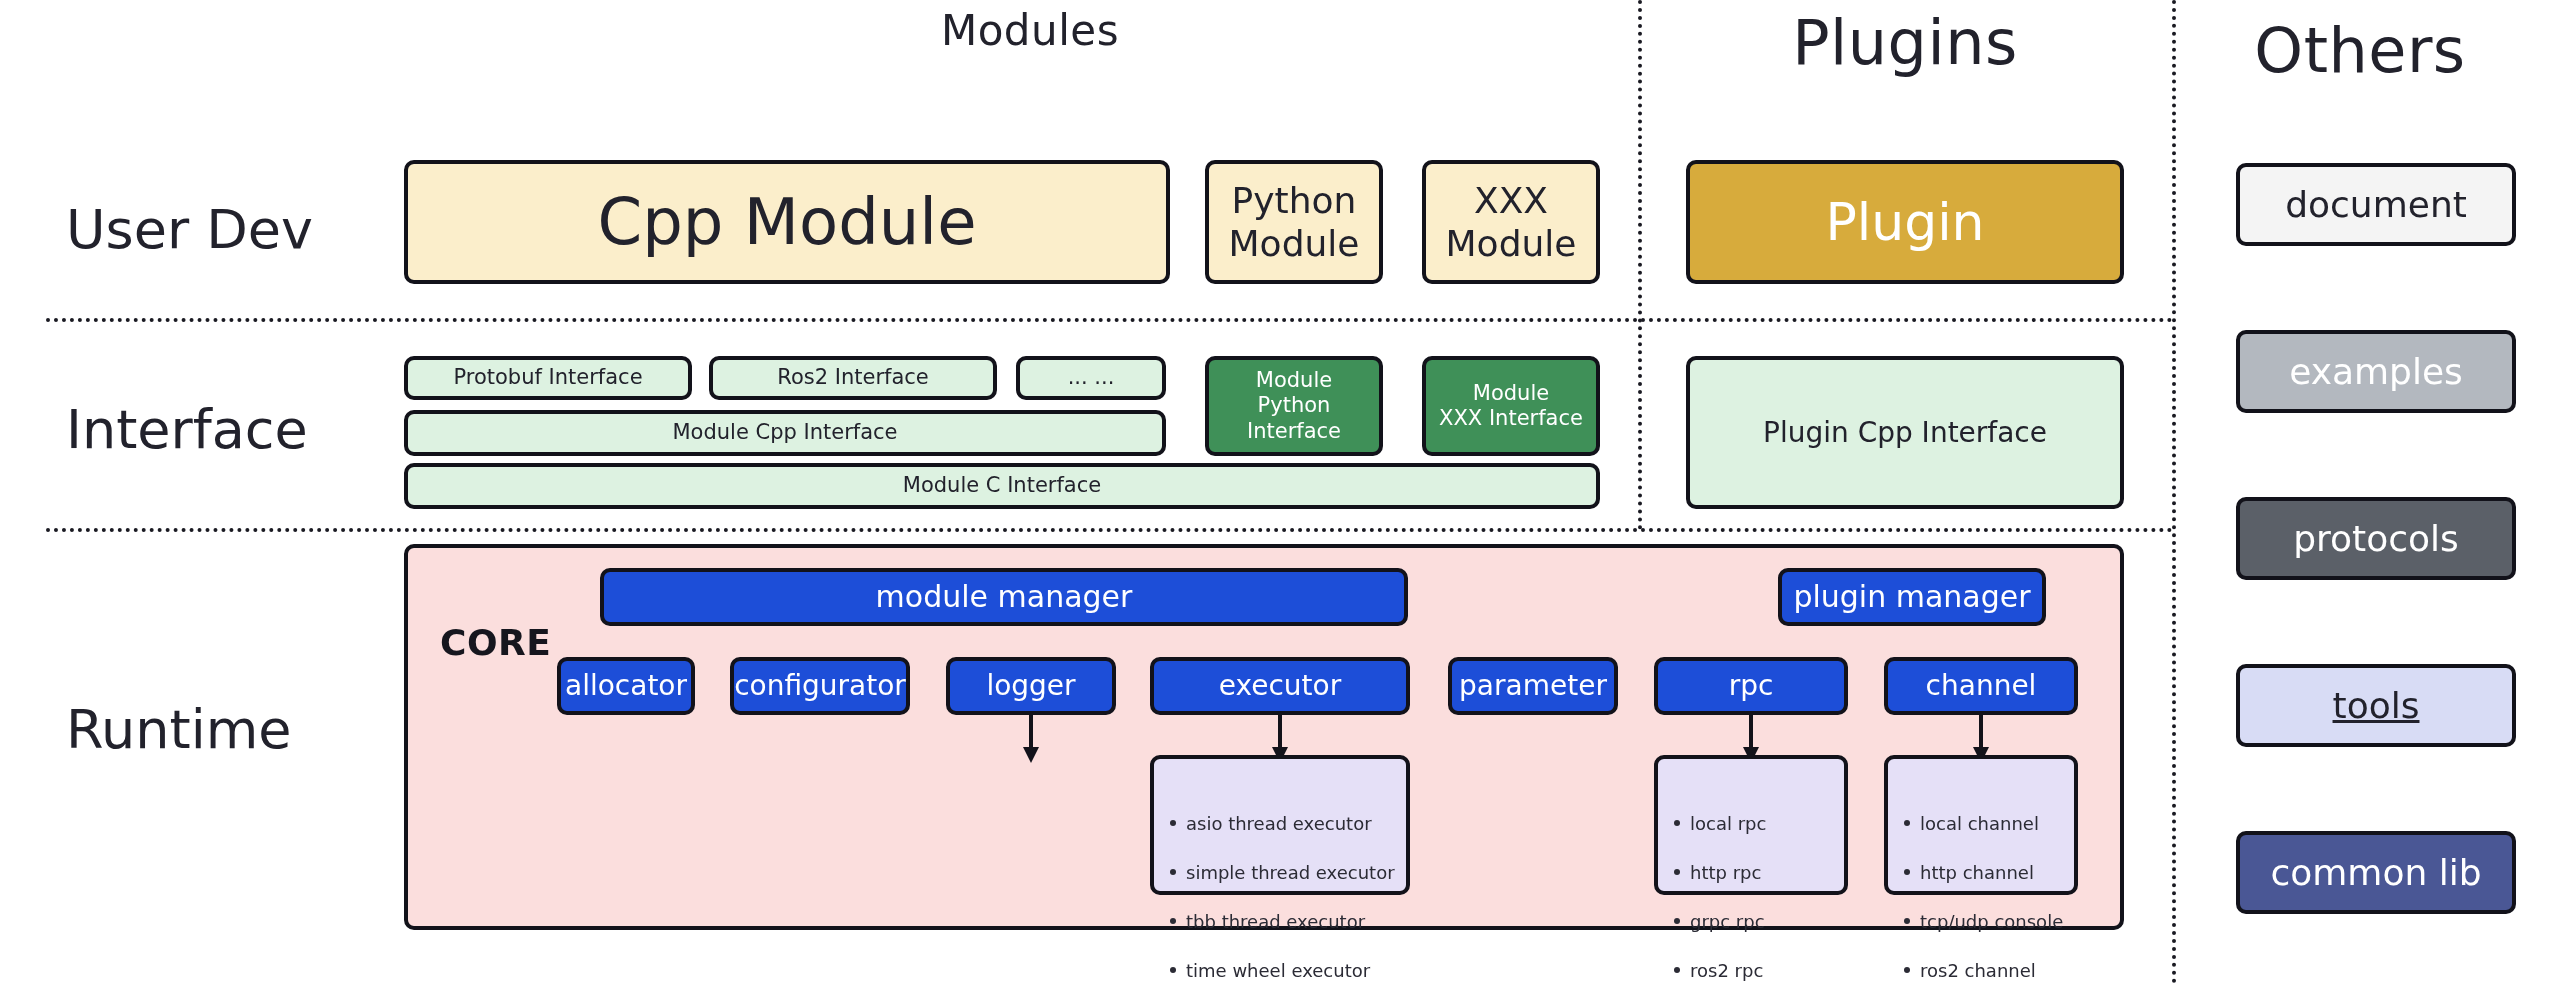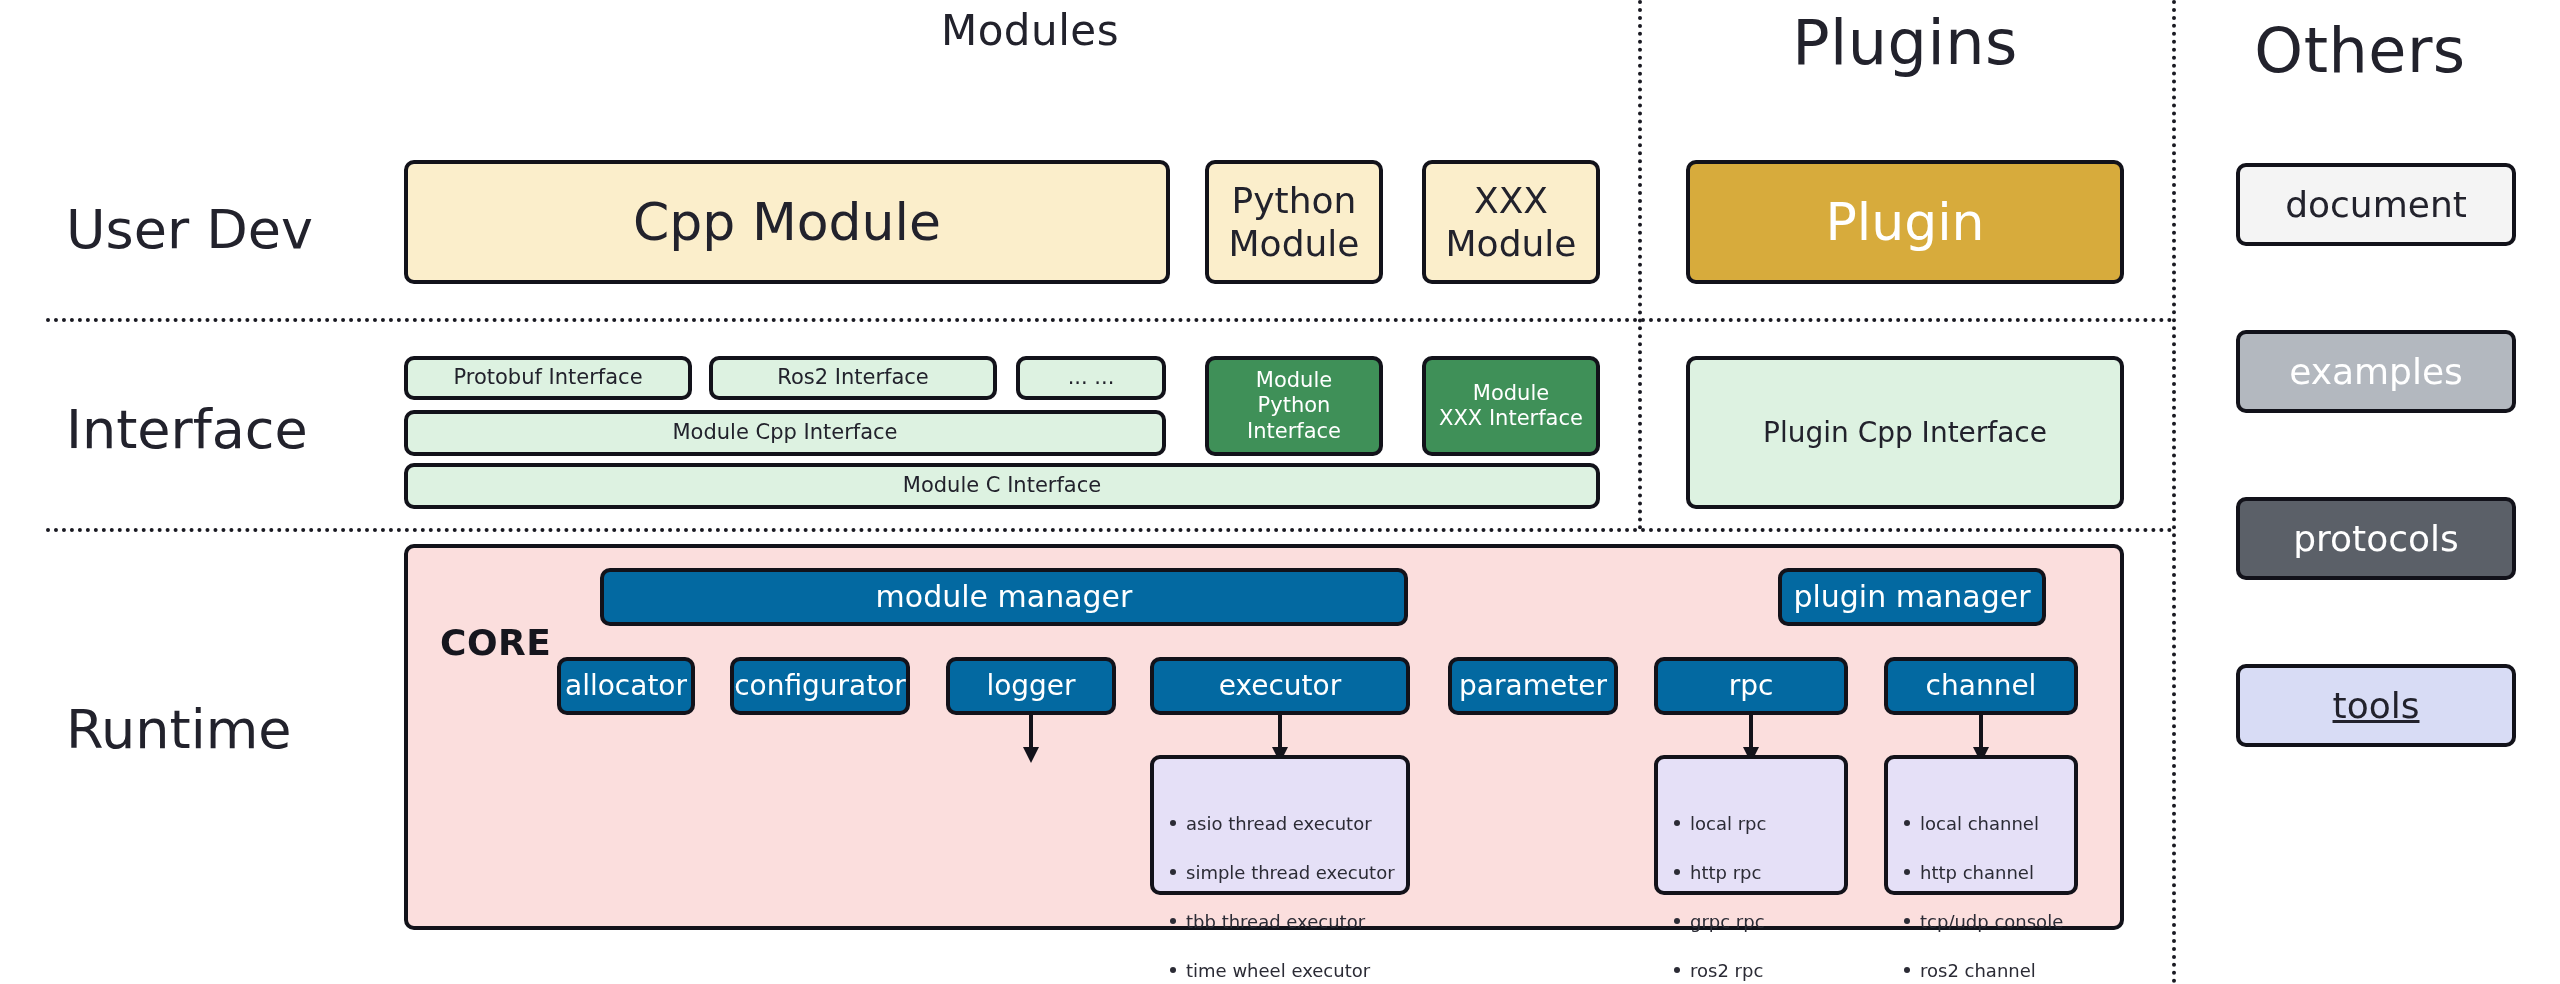--- a/index.html
+++ b/index.html
@@ -52,21 +52,21 @@
     text-align: center;
     line-height: 1.2;
     color: #22222c;
     white-space: pre-line;
   }
 
   .box.yellow   { background: #fbeecb; }
   .box.gold     { background: #d7ab3c; color: #ffffff; }
   .box.greenlt  { background: #ddf2e1; color: #22222c; }
   .box.greendk  { background: #3f9058; color: #ffffff; }
-  .box.red      { background: #0369a1; color: #ffffff; }
+  .box.red      { background: #1d4ed8; color: #ffffff; }
   .box.pinkbg   { background: #fbdedd; display: block; }
   .box.lav      { background: #e5e0f7; color: #2b2b35; display: block; }
 
   .box.gray-lt  { background: #f4f4f4; color: #22222c; }
   .box.gray-md  { background: #b3b8bf; color: #ffffff; }
   .box.gray-dk  { background: #5b6068; color: #ffffff; }
   .box.periwin  { background: #d8dcf5; color: #22222c; }
   .box.navy     { background: #4a5795; color: #ffffff; }
 
   
@@ -116,21 +116,21 @@
   <div class="vsep" style="left:2172px; top:0px; height:984px;"></div>
 
   <div class="col-title" style="left:830px; top:6px; width:400px; font-size:42px;">Modules</div>
   <div class="col-title" style="left:1705px; top:6px; width:400px; font-size:62px;">Plugins</div>
   <div class="col-title" style="left:2190px; top:14px; width:340px; font-size:62px;">Others</div>
 
   <div class="row-label" style="left:66px; top:198px; font-size:54px;">User Dev</div>
   <div class="row-label" style="left:66px; top:398px; font-size:54px;">Interface</div>
   <div class="row-label" style="left:66px; top:698px; font-size:54px;">Runtime</div>
 
-  <div class="box yellow" style="left:404px; top:160px; width:766px; height:124px; font-size:52px;">Cpp Module</div>
+  <div class="box yellow" style="left:404px; top:160px; width:766px; height:124px; font-size:64px;">Cpp Module</div>
   <div class="box yellow" style="left:1205px; top:160px; width:178px; height:124px; font-size:36px;">Python
 Module</div>
   <div class="box yellow" style="left:1422px; top:160px; width:178px; height:124px; font-size:36px;">XXX
 Module</div>
   <div class="box gold" style="left:1686px; top:160px; width:438px; height:124px; font-size:52px;">Plugin</div>
 
   <div class="box greenlt" style="left:404px; top:356px; width:288px; height:44px; font-size:21px;">Protobuf Interface</div>
   <div class="box greenlt" style="left:709px; top:356px; width:288px; height:44px; font-size:21px;">Ros2 Interface</div>
   <div class="box greenlt" style="left:1016px; top:356px; width:150px; height:44px; font-size:21px;">... ...</div>
 
@@ -205,14 +205,15 @@
       <li>tcp/udp console</li>
       <li>ros2 channel</li>
       
     </ul>
   </div>
 
   <div class="box gray-lt" style="left:2236px; top:163px; width:280px; height:83px; font-size:36px;">document</div>
   <div class="box gray-md" style="left:2236px; top:330px; width:280px; height:83px; font-size:36px;">examples</div>
   <div class="box gray-dk" style="left:2236px; top:497px; width:280px; height:83px; font-size:36px;">protocols</div>
   <div class="box periwin" style="left:2236px; top:664px; width:280px; height:83px; font-size:36px;text-decoration:underline;">tools</div>
+  <div class="box navy" style="left:2236px; top:831px; width:280px; height:83px; font-size:36px;">common lib</div>
 
 </div>
 
 </body></html>

